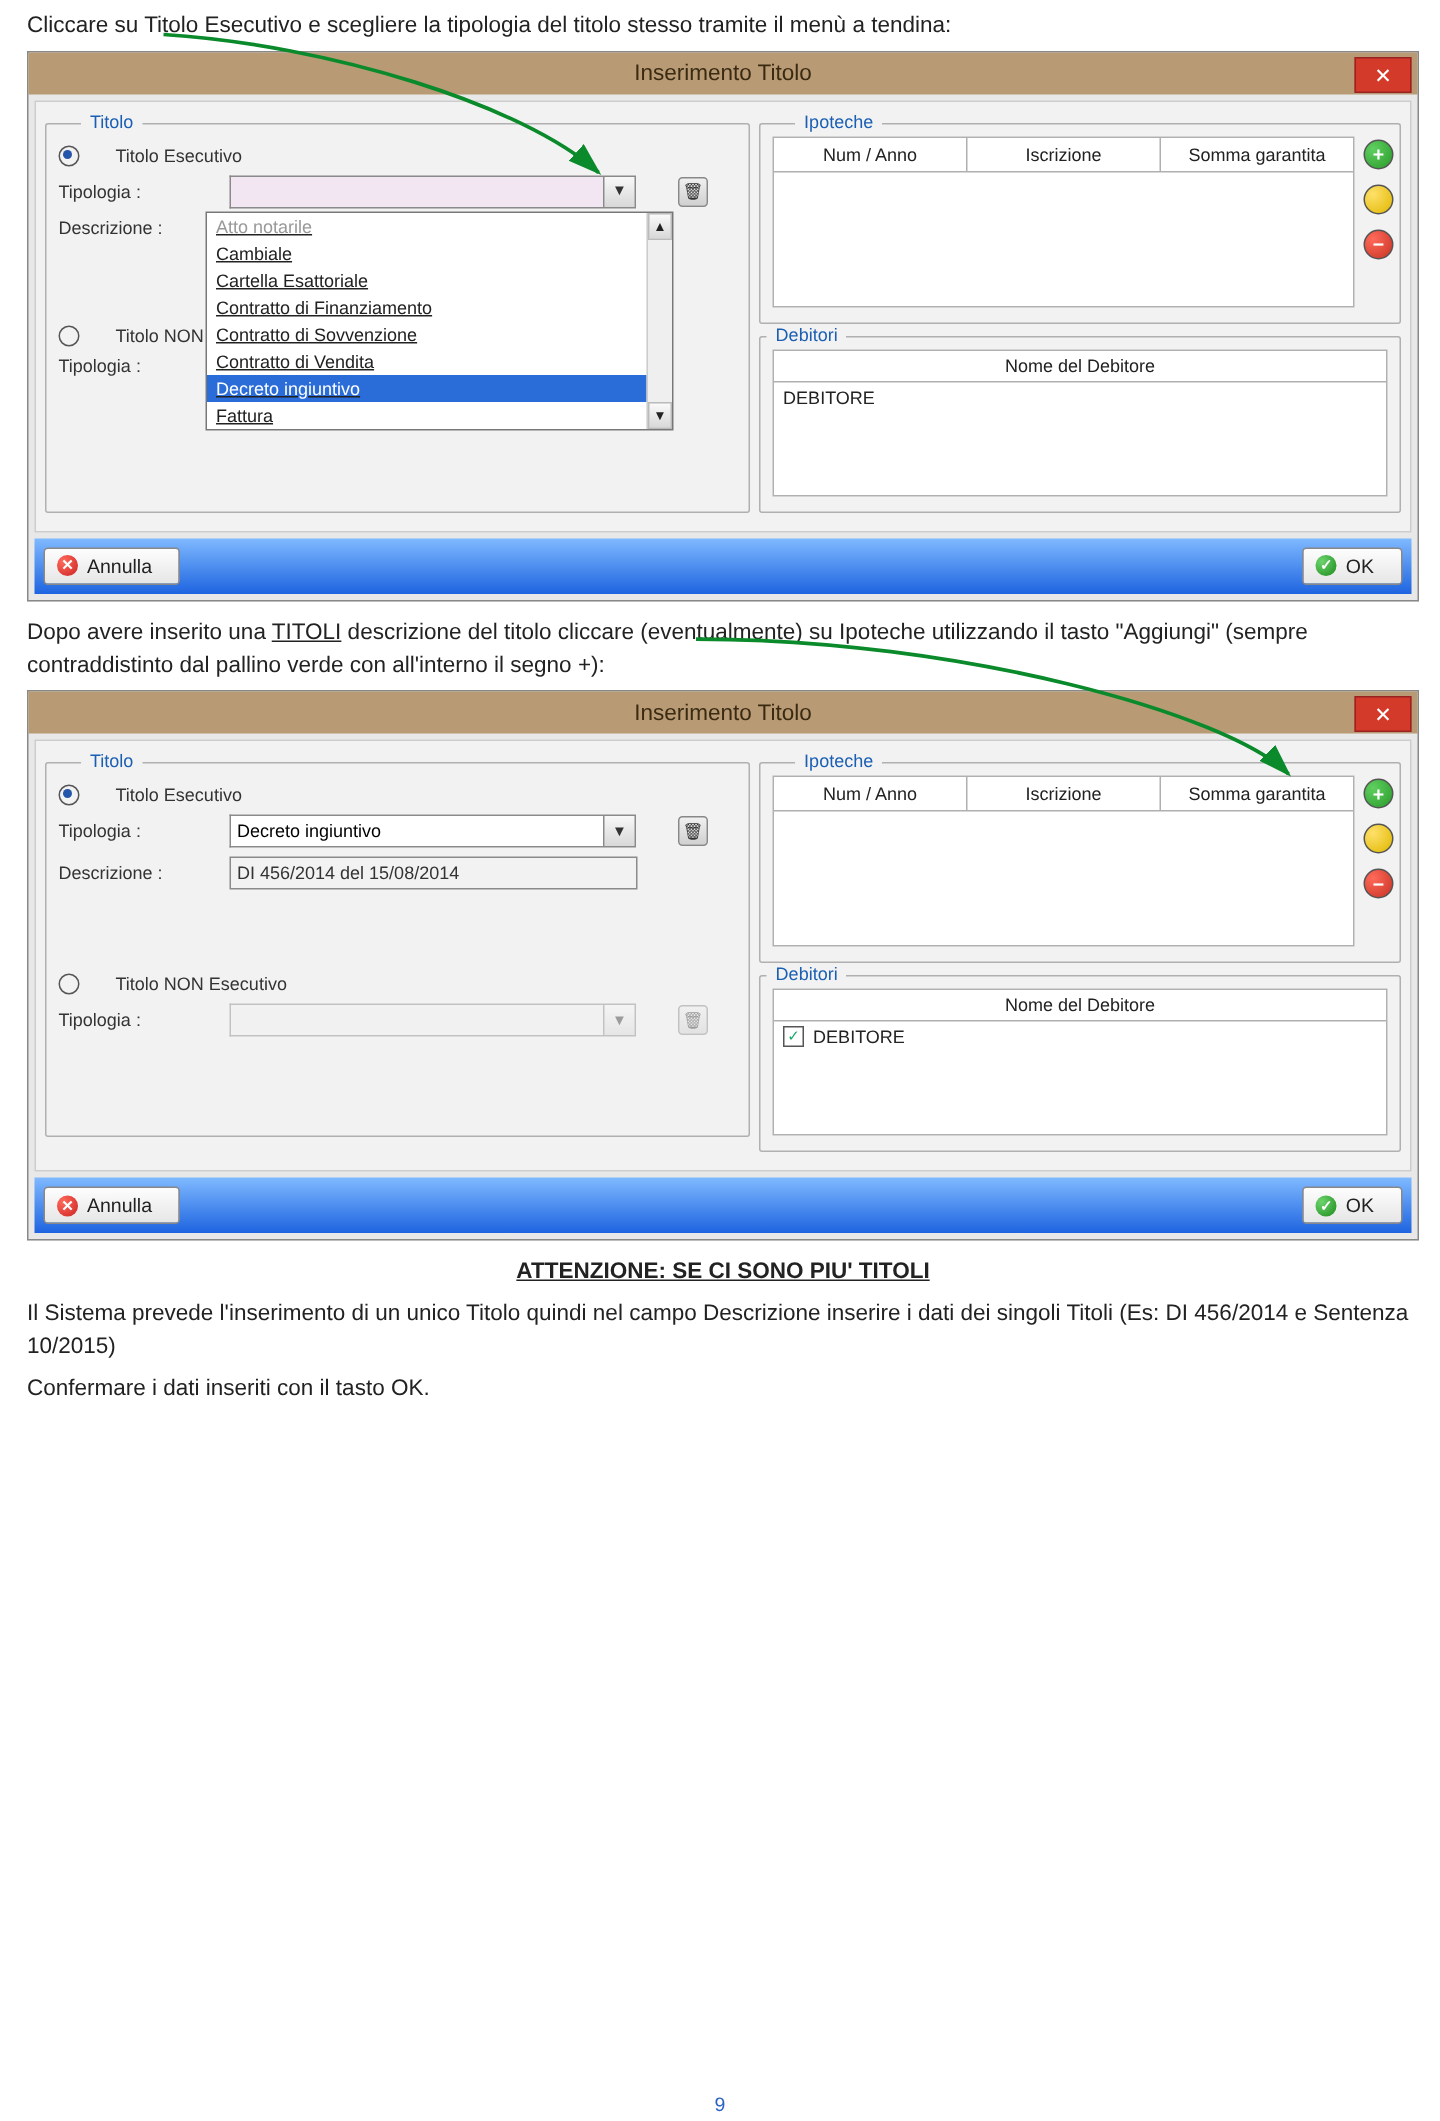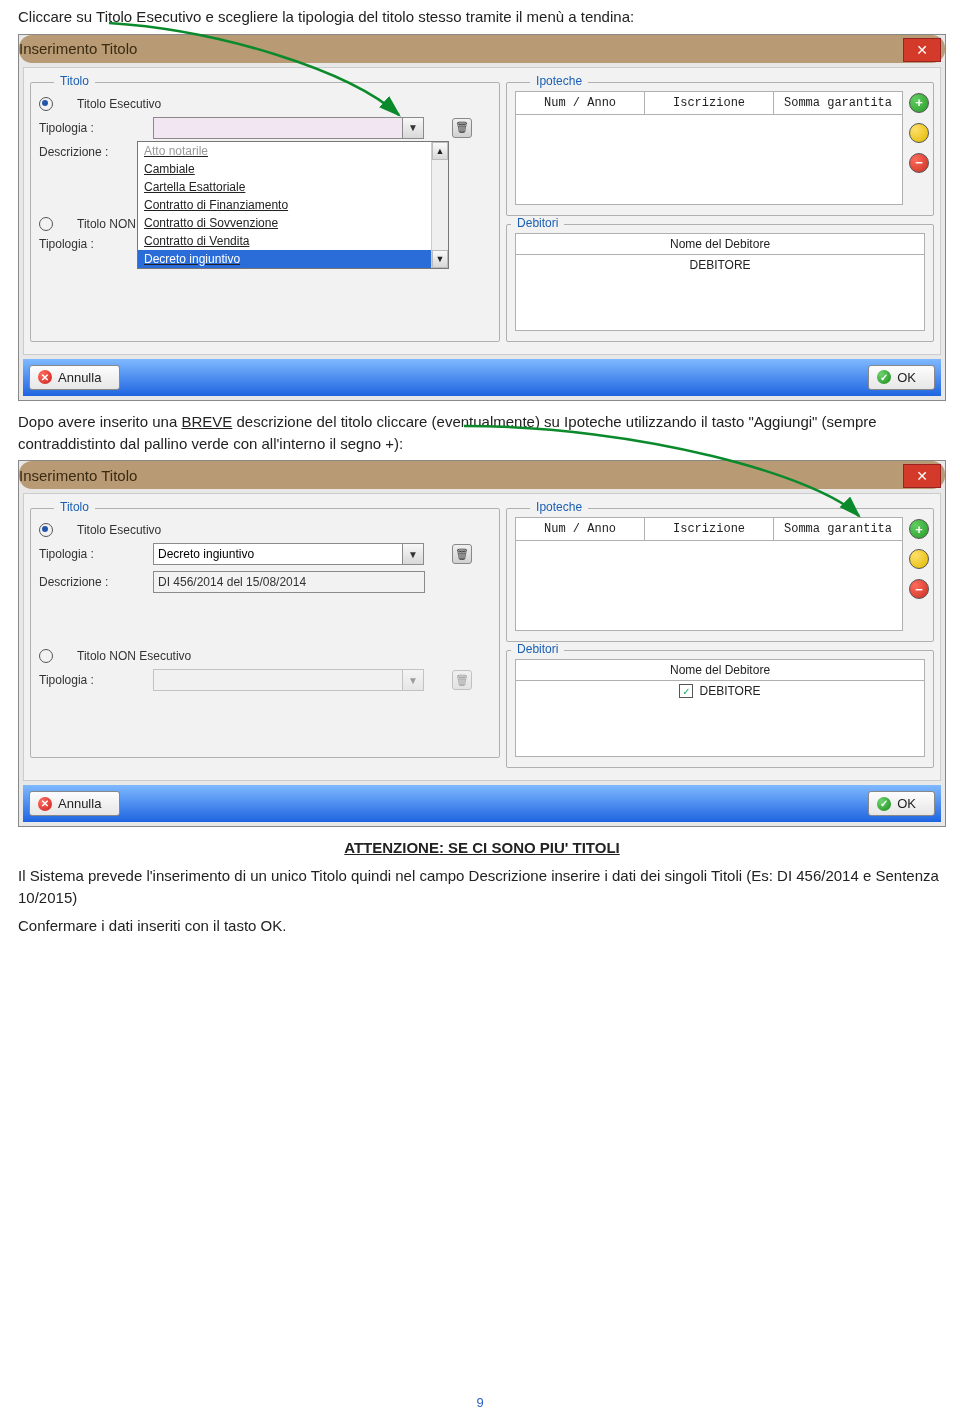--- a/index.html
+++ b/index.html
@@ -24,21 +24,21 @@
     --red-del2:#c83224;
   }
   html,body{margin:0;padding:0;background:var(--page-bg);color:var(--txt);font-family:"Century Gothic","Trebuchet MS",Arial,sans-serif;}
   .page{width:960px;min-height:1414px;margin:0 auto;position:relative;padding:0 14px 40px 18px;box-sizing:border-box;}
   p{margin:6px 0;font-size:15px;line-height:1.45;}
   .u{text-decoration:underline;}
   .atten{font-weight:bold;text-decoration:underline;text-align:center;margin-top:6px;}
 
   
   .win{border:1px solid #888;margin:4px 0 10px 0;background:var(--win-body);position:relative;}
-  .win .titlebar{background:var(--win-tan);height:28px;display:flex;align-items:center;justify-content:flex-start;position:relative;font-family:"Tahoma","Segoe UI",Arial,sans-serif;color:var(--win-tan-text);font-size:15px;border-radius:13px;}
+  .win .titlebar{background:var(--win-tan);height:28px;display:flex;align-items:center;justify-content:center;position:relative;font-family:"Tahoma","Segoe UI",Arial,sans-serif;color:var(--win-tan-text);font-size:15px;}
   .win .closebtn{position:absolute;right:4px;top:3px;width:36px;height:22px;background:var(--red-close);color:#fff;display:flex;align-items:center;justify-content:center;font-size:14px;border:1px solid #922;}
   .win .body{background:var(--win-body-light);border:1px solid #ccc;margin:4px;padding:6px 6px 4px 6px;position:relative;}
   .win .cols{display:flex;gap:6px;}
   .win .lcol{flex:0 0 52%;}
   .win .rcol{flex:1;}
   .grp{border:1px solid var(--panel-border);border-radius:2px;padding:8px 8px 10px 8px;position:relative;margin:8px 0;}
   .grp-title{position:absolute;top:-9px;left:23px;background:var(--win-body-light);padding:0 6px;color:var(--grp-blue);font-family:Tahoma,Arial,sans-serif;font-size:12px;}
   .row{display:flex;align-items:center;gap:24px;margin:6px 0;font-family:Tahoma,Arial,sans-serif;font-size:12px;color:#333;}
   .radio{width:12px;height:12px;border:1px solid #555;border-radius:50%;position:relative;display:inline-block;}
   .radio.checked::after{content:"";position:absolute;left:2px;top:2px;width:6px;height:6px;border-radius:50%;background:#2355aa;}
@@ -53,33 +53,33 @@
   .dd{position:absolute;border:1px solid #777;background:#fff;font-family:Tahoma,Arial,sans-serif;font-size:12px;z-index:5;width:310px;text-decoration:underline;}
   .dd .opt{padding:2px 6px;}
   .dd .opt.sel{background:var(--dropdown-sel);color:#fff;}
   .dd .scroll{position:absolute;right:0;top:0;bottom:0;width:16px;background:#efefef;border-left:1px solid #ccc;}
   .dd .scroll .sbtn{position:absolute;left:0;right:0;height:16px;background:linear-gradient(#fafafa,#d8d8d8);border:1px solid #bbb;display:flex;align-items:center;justify-content:center;font-size:9px;}
   .dd .scroll .sbtn.top{top:0;}
   .dd .scroll .sbtn.bot{bottom:0;}
 
   
   .tbl{border:1px solid var(--panel-border);background:#fff;height:112px;position:relative;}
-  .tbl .hdr{display:flex;border-bottom:1px solid var(--panel-border);font-family:Liberation Mono, monospace;font-size:12px;}
+  .tbl .hdr{display:flex;border-bottom:1px solid var(--panel-border);font-family:Liberation Sans, sans-serif;font-size:12px;}
   .tbl .hdr div{padding:4px 6px;border-right:1px solid var(--panel-border);flex:1;text-align:center;}
   .tbl .hdr div:last-child{border-right:none;}
   .actbtns{position:absolute;right:-26px;top:2px;display:flex;flex-direction:column;gap:10px;}
   .circ{width:18px;height:18px;border-radius:50%;border:1px solid #555;display:flex;align-items:center;justify-content:center;color:#fff;font-size:13px;font-weight:bold;}
   .circ.g{background:radial-gradient(circle at 30% 30%,var(--green-add1),var(--green-add2));}
   .circ.y{background:radial-gradient(circle at 30% 30%,var(--yellow1),var(--yellow2));}
   .circ.r{background:radial-gradient(circle at 30% 30%,var(--red-del1),var(--red-del2));}
 
   
   .dtbl{border:1px solid var(--panel-border);background:#fff;height:96px;}
   .dtbl .hdr{border-bottom:1px solid var(--panel-border);text-align:center;font-family:Tahoma,Arial,sans-serif;font-size:12px;padding:3px 0;}
-  .drow{display:flex;align-items:center;gap:6px;padding:3px 6px;font-family:Tahoma,Arial,sans-serif;font-size:12px;justify-content:center;}
+  .drow{display:flex;align-items:center;gap:6px;padding:3px 6px;font-family:Tahoma,Arial,sans-serif;font-size:12px;}
   .chk{width:12px;height:12px;border:1px solid #555;display:inline-flex;align-items:center;justify-content:center;font-size:10px;color:#1a6;}
 
   
   .bottombar{background:linear-gradient(var(--btn-blue1),var(--btn-blue2));padding:6px;display:flex;justify-content:space-between;margin:4px;}
   .wbtn{background:linear-gradient(#fdfdfd,#e6e6e6);border:1px solid #888;border-radius:3px;padding:4px 18px 4px 8px;font-family:Tahoma,Arial,sans-serif;font-size:13px;display:flex;align-items:center;gap:6px;}
   .wbtn .ic{width:14px;height:14px;border-radius:50%;display:inline-flex;align-items:center;justify-content:center;color:#fff;font-size:10px;font-weight:bold;}
   .ic.cancel{background:radial-gradient(circle at 30% 30%,#ff6b5b,#c22);}
   .ic.ok{background:radial-gradient(circle at 30% 30%,#6ed46e,#1a8a1a);}
 
   
@@ -130,20 +130,21 @@
           </div>
 
           <div class="dd" style="left:106px;top:58px;">
             <div class="opt" style="color:#999;">Atto notarile</div>
             <div class="opt">Cambiale</div>
             <div class="opt">Cartella Esattoriale</div>
             <div class="opt">Contratto di Finanziamento</div>
             <div class="opt">Contratto di Sovvenzione</div>
             <div class="opt">Contratto di Vendita</div>
             <div class="opt sel">Decreto ingiuntivo</div>
+            <div class="opt">Fattura</div>
             <div class="scroll">
               <div class="sbtn top">▲</div>
               <div class="sbtn bot">▼</div>
             </div>
           </div>
         </div>
       </div>
 
       <div class="rcol">
         <div class="grp" style="padding-right:30px;">
@@ -193,21 +194,21 @@
   <svg class="arrow-svg" style="left:80px;top:-20px;width:320px;height:130px;">
     <defs>
           <marker id="ah1" markerWidth="10" markerHeight="10" refX="8" refY="3" orient="auto">
             <path d="M0,0 L0,6 L9,3 z" fill="#0a8a2a"></path>
           </marker>
         </defs>
     <path d="M10,8 C120,15 250,55 300,100" stroke="#0a8a2a" stroke-width="2.5" fill="none" marker-end="url(#ah1)"></path>
   </svg>
 </div>
 
-<p>Dopo avere inserito una <span class="u">BREVE</span> descrizione del titolo cliccare (eventualmente) su Ipoteche utilizzando il tasto "Aggiungi" (sempre contraddistinto dal pallino verde con all'interno il segno +):</p>
+<p>Dopo avere inserito una <span class="u">TITOLI</span> descrizione del titolo cliccare (eventualmente) su Ipoteche utilizzando il tasto "Aggiungi" (sempre contraddistinto dal pallino verde con all'interno il segno +):</p>
 
 <div class="win" style="margin-top:4px;">
   <div class="titlebar">
     <span>Inserimento Titolo</span>
     <div class="closebtn">
       <span>✕</span>
     </div>
   </div>
   <div class="body">
     <div class="cols">

